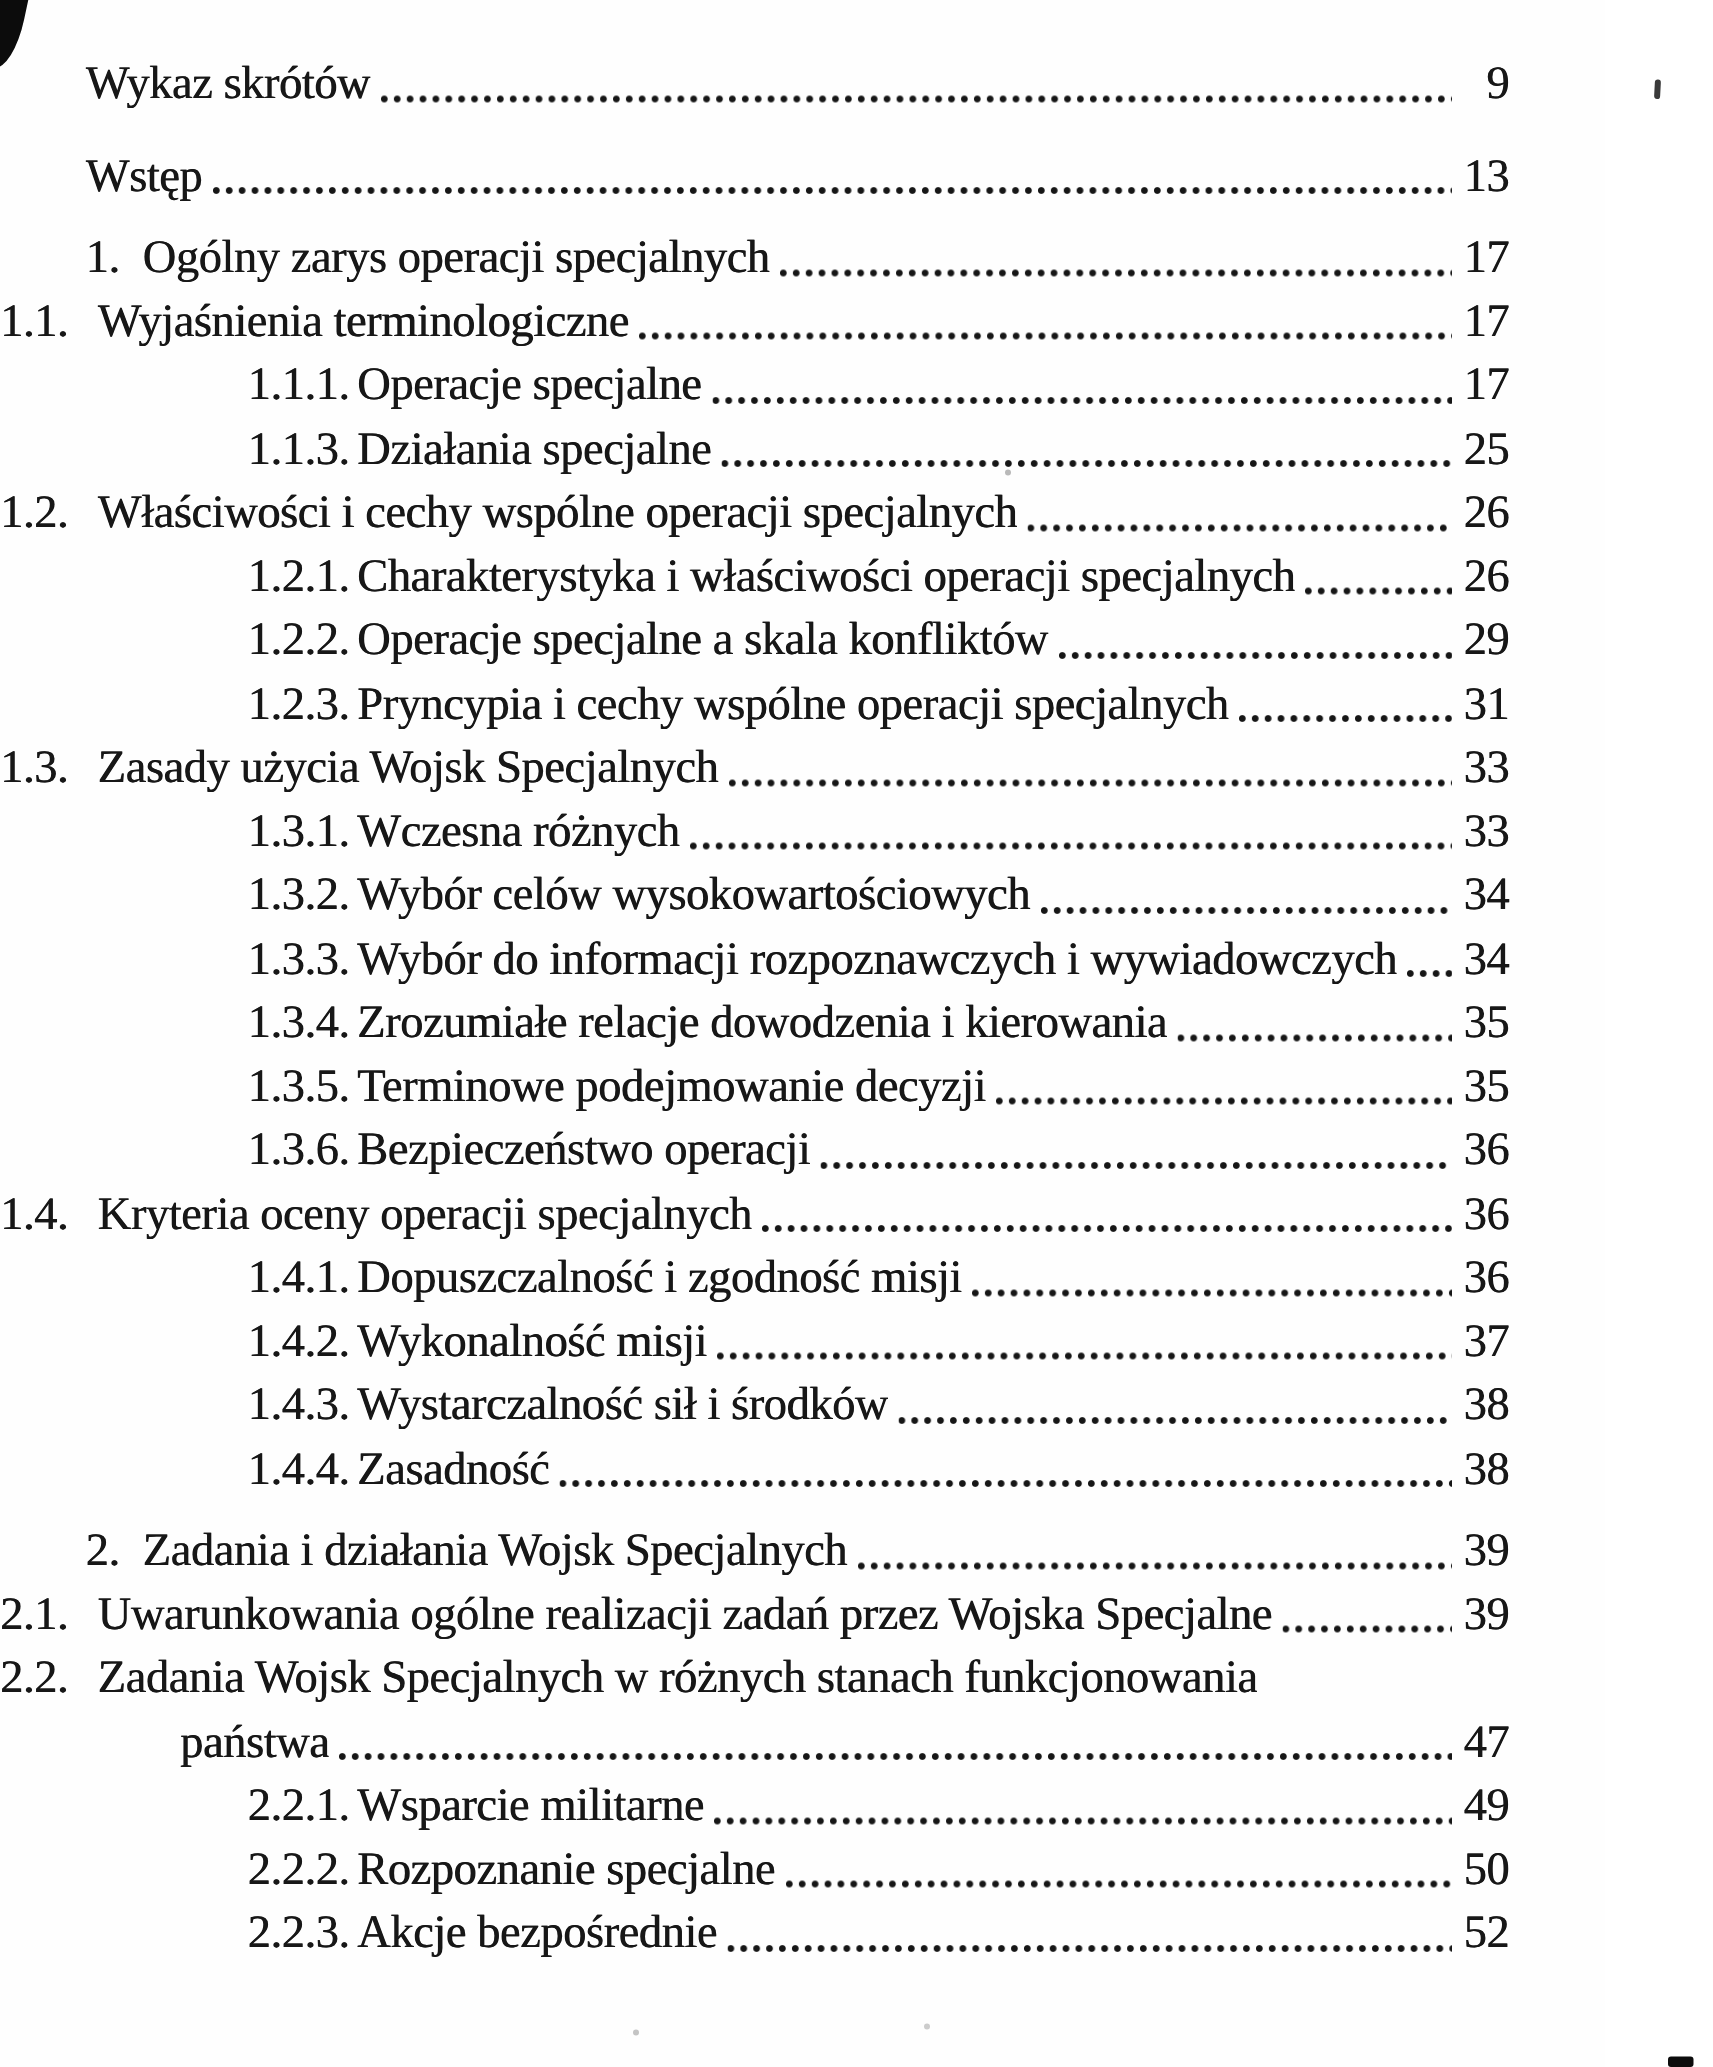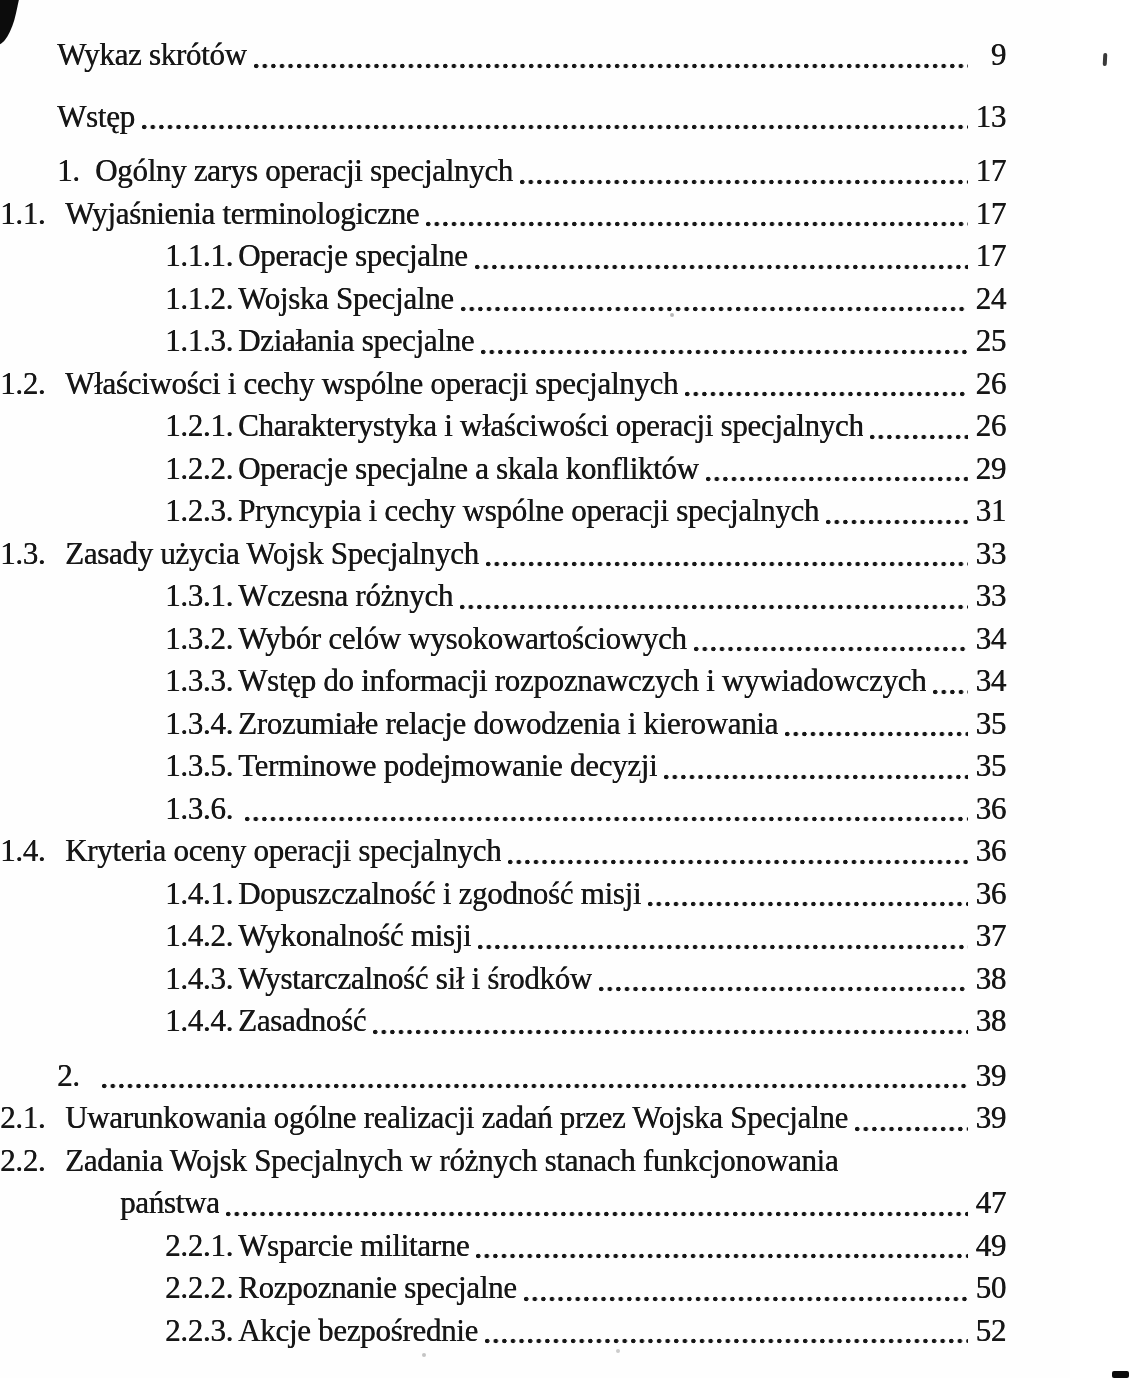--- a/index.html
+++ b/index.html
@@ -110,26 +110,20 @@
     <span class="dots"></span>
     <span class="page">17</span>
   </li>
       <li class="row lvl3">
     <span class="num">1.1.1.</span>
     <span class="label">Operacje specjalne</span>
     <span class="dots"></span>
     <span class="page">17</span>
   </li>
       <li class="row lvl3">
-    <span class="num">1.1.2.</span>
-    <span class="label">Wojska Specjalne</span>
-    <span class="dots"></span>
-    <span class="page">24</span>
-  </li>
-      <li class="row lvl3">
     <span class="num">1.1.3.</span>
     <span class="label">Działania specjalne</span>
     <span class="dots"></span>
     <span class="page">25</span>
   </li>
       <li class="row lvl2">
     <span class="num">1.2.</span>
     <span class="label">Właściwości i cechy wspólne operacji specjalnych</span>
     <span class="dots"></span>
     <span class="page">26</span>
@@ -165,38 +159,39 @@
     <span class="page">33</span>
   </li>
       <li class="row lvl3">
     <span class="num">1.3.2.</span>
     <span class="label">Wybór celów wysokowartościowych</span>
     <span class="dots"></span>
     <span class="page">34</span>
   </li>
       <li class="row lvl3">
     <span class="num">1.3.3.</span>
-    <span class="label">Wstęp do informacji rozpoznawczych i wywiadowczych</span>
+    <span class="label">Wybór do informacji rozpoznawczych i wywiadowczych</span>
     <span class="dots"></span>
     <span class="page">34</span>
   </li>
       <li class="row lvl3">
     <span class="num">1.3.4.</span>
     <span class="label">Zrozumiałe relacje dowodzenia i kierowania</span>
     <span class="dots"></span>
     <span class="page">35</span>
   </li>
       <li class="row lvl3">
     <span class="num">1.3.5.</span>
     <span class="label">Terminowe podejmowanie decyzji</span>
     <span class="dots"></span>
     <span class="page">35</span>
   </li>
       <li class="row lvl3">
     <span class="num">1.3.6.</span>
+    <span class="label">Bezpieczeństwo operacji</span>
     <span class="dots"></span>
     <span class="page">36</span>
   </li>
       <li class="row lvl2">
     <span class="num">1.4.</span>
     <span class="label">Kryteria oceny operacji specjalnych</span>
     <span class="dots"></span>
     <span class="page">36</span>
   </li>
       <li class="row lvl3">
@@ -218,20 +213,21 @@
     <span class="page">38</span>
   </li>
       <li class="row lvl3">
     <span class="num">1.4.4.</span>
     <span class="label">Zasadność</span>
     <span class="dots"></span>
     <span class="page">38</span>
   </li>
       <li class="row lvl1 gap-medium">
     <span class="num">2.</span>
+    <span class="label">Zadania i działania Wojsk Specjalnych</span>
     <span class="dots"></span>
     <span class="page">39</span>
   </li>
       <li class="row lvl2">
     <span class="num">2.1.</span>
     <span class="label">Uwarunkowania ogólne realizacji zadań przez Wojska Specjalne</span>
     <span class="dots"></span>
     <span class="page">39</span>
   </li>
       <li class="row lvl2 nopage">

